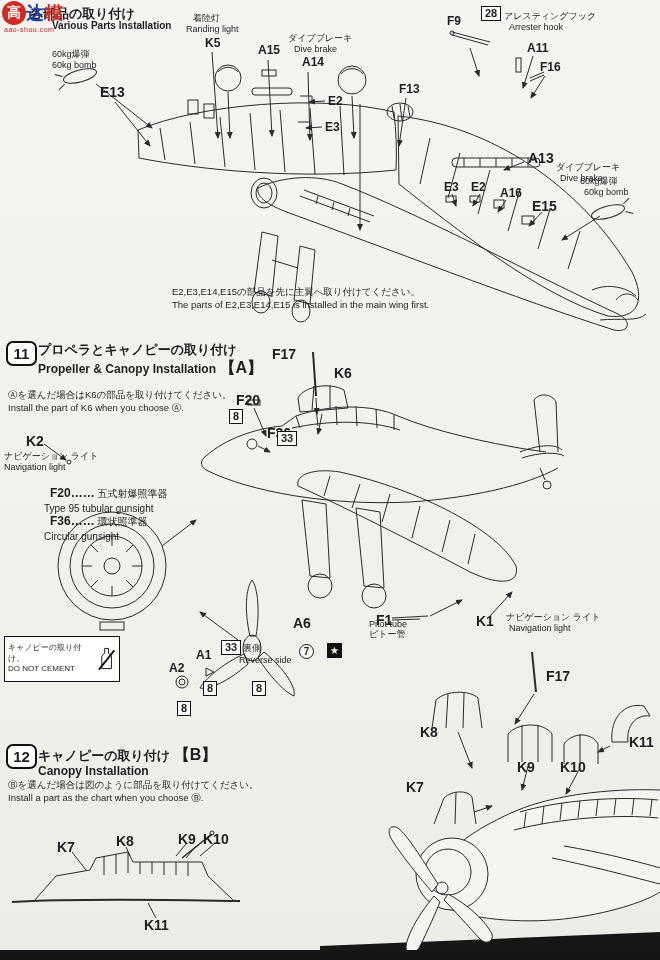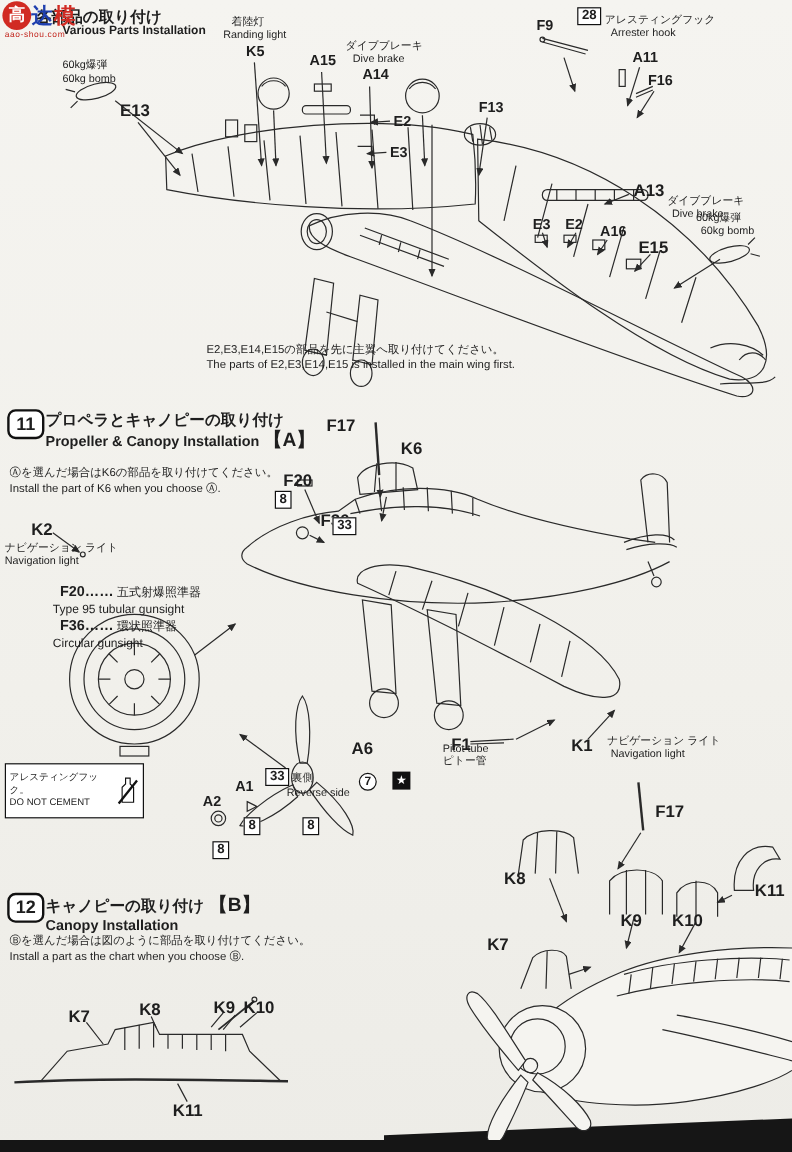--- a/index.html
+++ b/index.html
@@ -247,21 +247,21 @@
   <div class="legend" style="left:14px;top:486px;">
     <div><span class="lkey">F20……</span> <span>五式射爆照準器</span></div>
     <div class="len">Type 95 tubular gunsight</div>
   </div>
   <div class="legend" style="left:14px;top:514px;">
     <div><span class="lkey">F36……</span> <span>環状照準器</span></div>
     <div class="len">Circular gunsight</div>
   </div>
   <div class="dnc">
     <div class="dnc-text">
-      <div>アレスティングフック。</div>
+      <div>キャノピーの取り付け。</div>
       <div class="dnc-en">DO NOT CEMENT</div>
     </div>
     <svg width="20" height="26" viewBox="0 0 20 26" fill="none" stroke="#111">
       <path d="M8,2 L12,2 L12,7 L15,10 L15,23 L5,23 L5,10 L8,7 Z"></path>
       <path d="M2,24 L18,4" stroke-width="2"></path>
     </svg>
   </div>
 
   <div class="stepnum" style="left:6px;top:744px;">12</div>
   <div class="step-head" style="left:38px;top:745px;">

